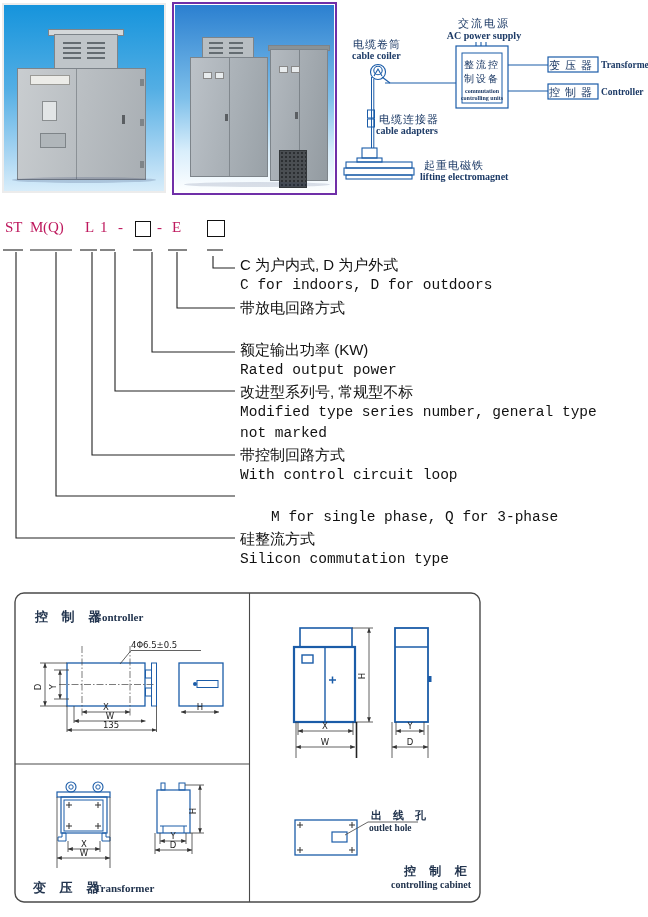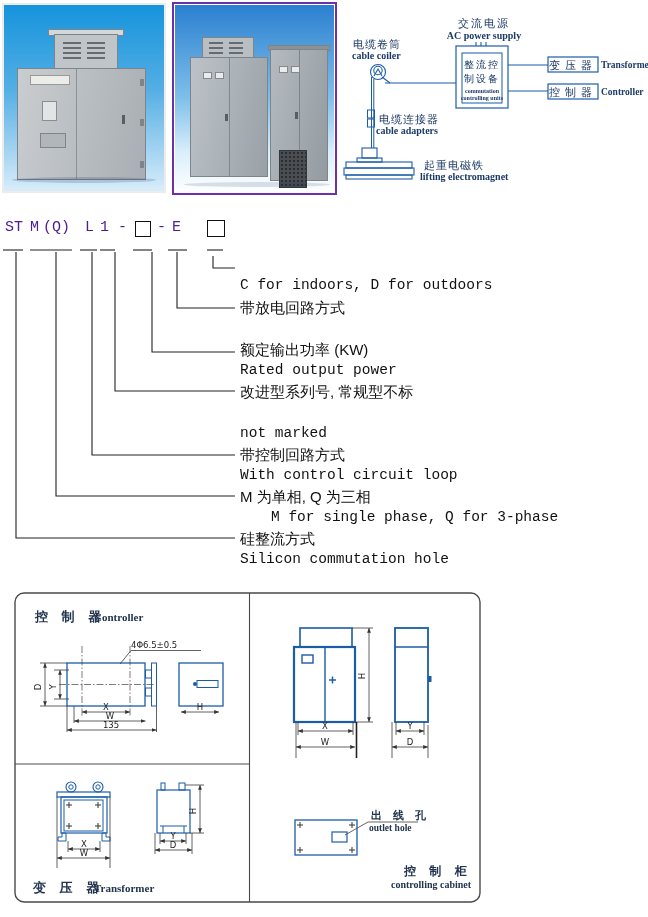--- a/index.html
+++ b/index.html
@@ -23,21 +23,21 @@
   .cnT{font-family:"Liberation Sans",sans-serif;fill:#1c3a66;}
   .enT{font-family:"Liberation Serif",serif;fill:#1c3a66;font-weight:bold;}
   .blue{stroke:#1b5ca8;fill:none;}
   .dim{stroke:#3a3a3a;stroke-width:.8;fill:none;}
   .dimT{font-family:"DejaVu Sans",sans-serif;font-size:8.5px;fill:#222;}
   .cl{stroke:#444;stroke-width:.7;stroke-dasharray:7 2 1.5 2;fill:none;}
   .secCn{font-family:"Liberation Sans",sans-serif;fill:#22344e;font-weight:bold;}
   .secEn{font-family:"Liberation Serif",serif;fill:#22344e;font-weight:bold;}
 
   
-  .mpart{position:absolute;font-family:Liberation Mono, monospace;font-size:15px;color:#4c1d95;}
+  .mpart{position:absolute;font-family:Liberation Serif, serif;font-size:15px;color:#be185d;}
   .mbox{position:absolute;border:1.4px solid #111;background:#fff;}
   .ex-cn{position:absolute;left:240px;font-size:15px;color:#111;white-space:nowrap;
          font-family:"Liberation Sans",sans-serif;}
   .ex-en{position:absolute;left:240px;font-size:14.5px;color:#111;white-space:nowrap;
          font-family:"Liberation Mono",monospace;}
 </style>
 </head>
 <body>
 
 <div id="page">
@@ -160,32 +160,33 @@
       <polyline points="213,41 213,53 235,53"></polyline>
       <polyline points="177,37 177,93 235,93"></polyline>
       <polyline points="152,37 152,137 235,137"></polyline>
       <polyline points="115,37 115,176 235,176"></polyline>
       <polyline points="92,37 92,240 235,240"></polyline>
       <polyline points="56,37 56,281 235,281"></polyline>
       <polyline points="16,37 16,323 235,323"></polyline>
     </g>
   </svg>
 
+  <div class="ex-cn" style="top:256px;">C 为户内式, D 为户外式</div>
   <div class="ex-en" style="top:277px;">C for indoors, D for outdoors</div>
   <div class="ex-cn" style="top:299px;">带放电回路方式</div>
   <div class="ex-cn" style="top:341px;">额定输出功率 (KW)</div>
   <div class="ex-en" style="top:362px;">Rated output power</div>
   <div class="ex-cn" style="top:383px;">改进型系列号, 常规型不标</div>
+  <div class="ex-en" style="top:404px;">Modified type series number, general type</div>
   <div class="ex-en" style="top:425px;">not marked</div>
   <div class="ex-cn" style="top:446px;">带控制回路方式</div>
   <div class="ex-en" style="top:467px;">With control circuit loop</div>
-  <div class="ex-cn" style="top:488px;">M 为单相, Q 为三相</div>
   <div class="ex-en" style="top:509px;padding-left:31px;">M for single phase, Q for 3-phase</div>
   <div class="ex-cn" style="top:530px;">硅整流方式</div>
-  <div class="ex-en" style="top:551px;">Silicon commutation hole</div>
+  <div class="ex-en" style="top:551px;">Silicon commutation type</div>
 
   <svg class="abs" style="left:14px;top:592px;" width="467" height="311" viewBox="0 0 467 311">
     <defs>
       <marker id="aE" markerWidth="7" markerHeight="6" refX="6" refY="3" orient="auto">
           <path d="M0,0.6 L6,3 L0,5.4 Z" fill="#333"></path>
         </marker>
       <marker id="aS" markerWidth="8" markerHeight="6" refX="2" refY="3" orient="auto">
           <path d="M8,0.6 L2,3 L8,5.4 Z" fill="#333"></path>
         </marker>
     </defs>

